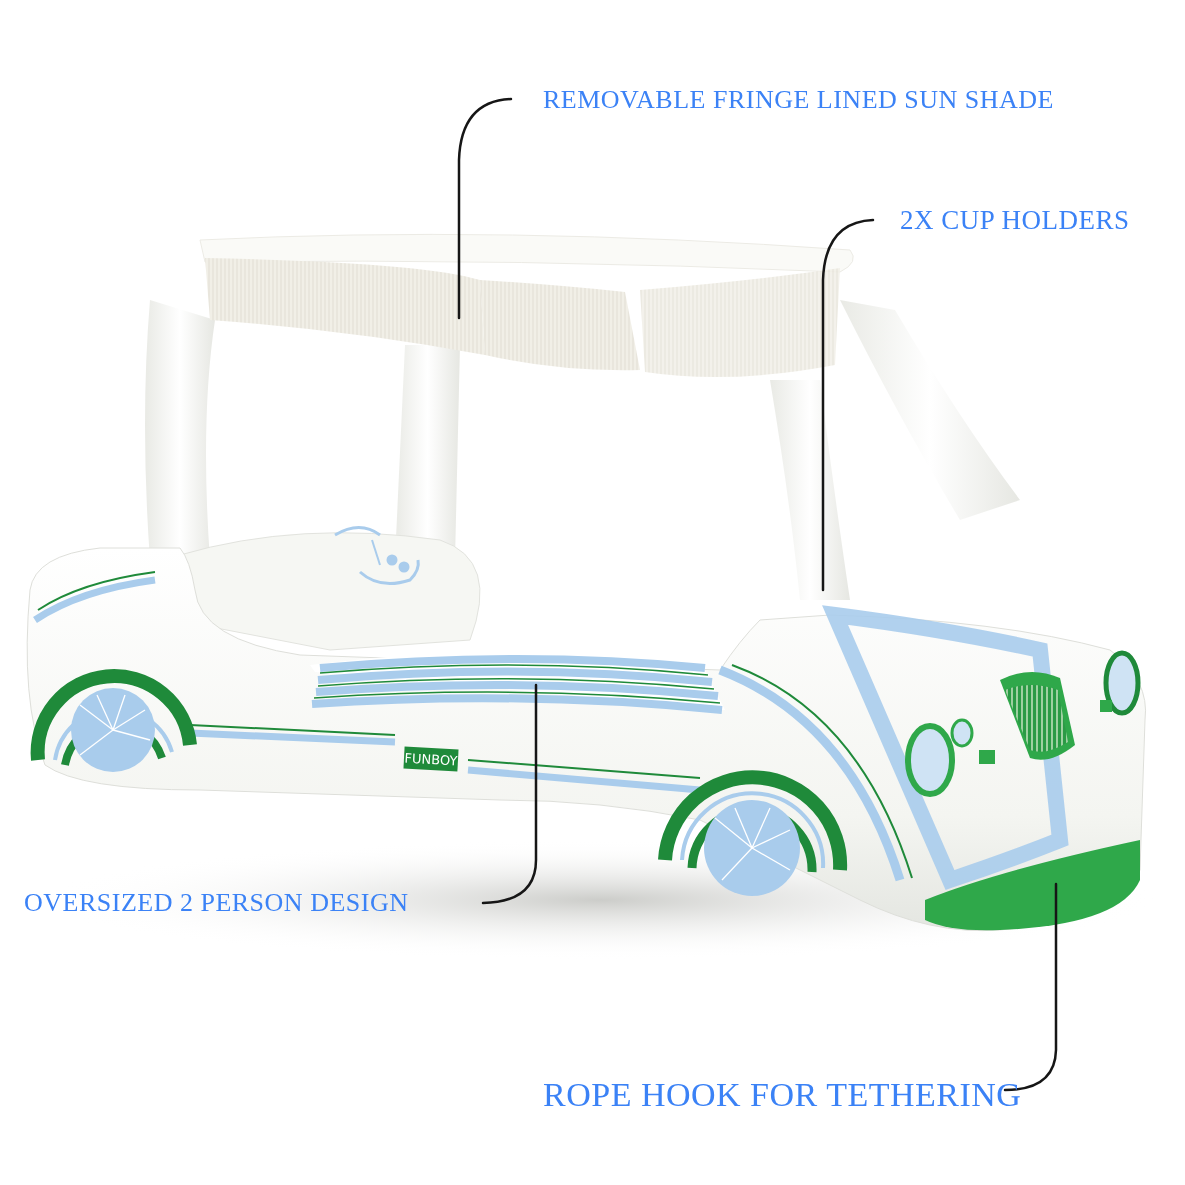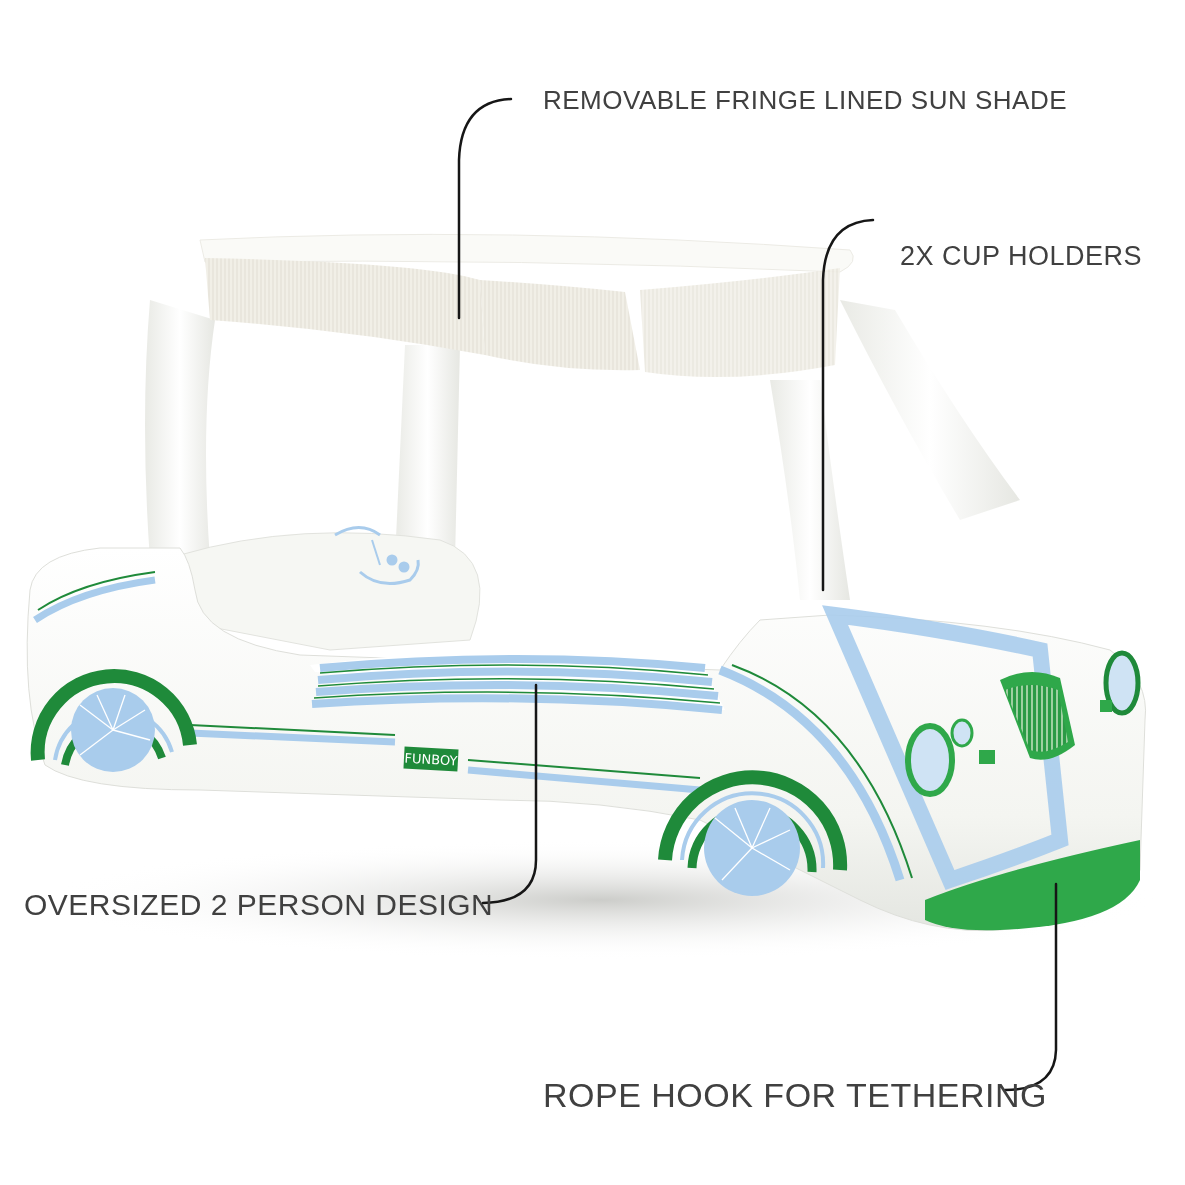--- a/index.html
+++ b/index.html
@@ -1,30 +1,30 @@
 <!DOCTYPE html>
 <html><head>
 <meta charset="utf-8">
 <style>
   html, body { margin: 0; padding: 0; background: #ffffff; }
   body { width: 1185px; height: 1185px; position: relative; overflow: hidden; font-family: "DejaVu Sans", sans-serif; }
   .stage { position: absolute; left: 0; top: 0; width: 1185px; height: 1185px; }
   .callout-label {
     position: absolute;
-    font-family: Liberation Sans, sans-serif;
+    font-family: Liberation Serif, serif;
     font-weight: 400;
-    color: #404040;
+    color: #3b82f6;
     letter-spacing: 0.5px;
     white-space: nowrap;
     line-height: 1;
     font-size: 27px;
   }
   #lbl-sunshade { left: 543px; top: 87px; font-size: 26px; }
-  #lbl-cups { left: 900px; top: 207px; font-size: 27px; margin-top: 36px; }
-  #lbl-design { left: 24px; top: 890px; font-size: 30px; }
+  #lbl-cups { left: 900px; top: 207px; font-size: 27px; }
+  #lbl-design { left: 24px; top: 890px; font-size: 26px; }
   #lbl-rope { left: 543px; top: 1078px; font-size: 34px; }
   svg { position: absolute; left: 0; top: 0; }
 </style>
 </head>
 <body>
 
 <div class="stage">
 
   <svg width="1185" height="1185" viewBox="0 0 1185 1185">
     <defs>

